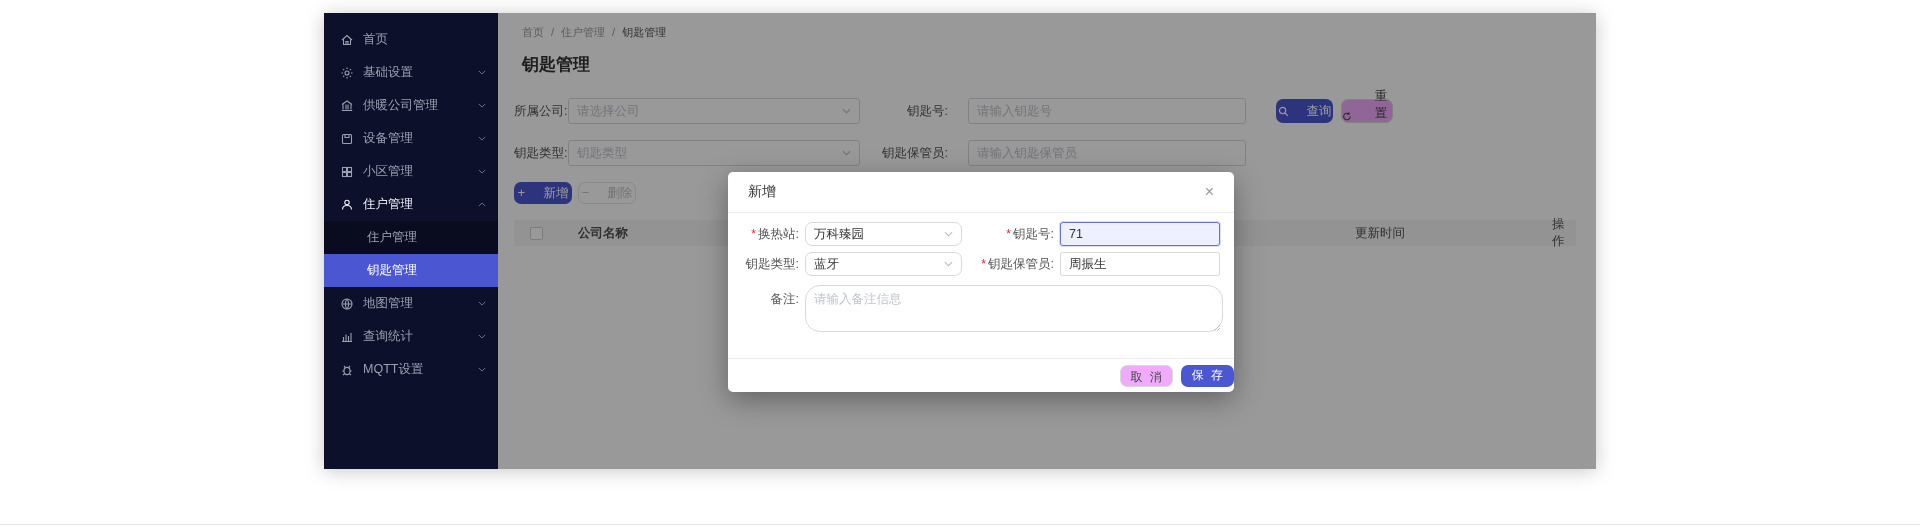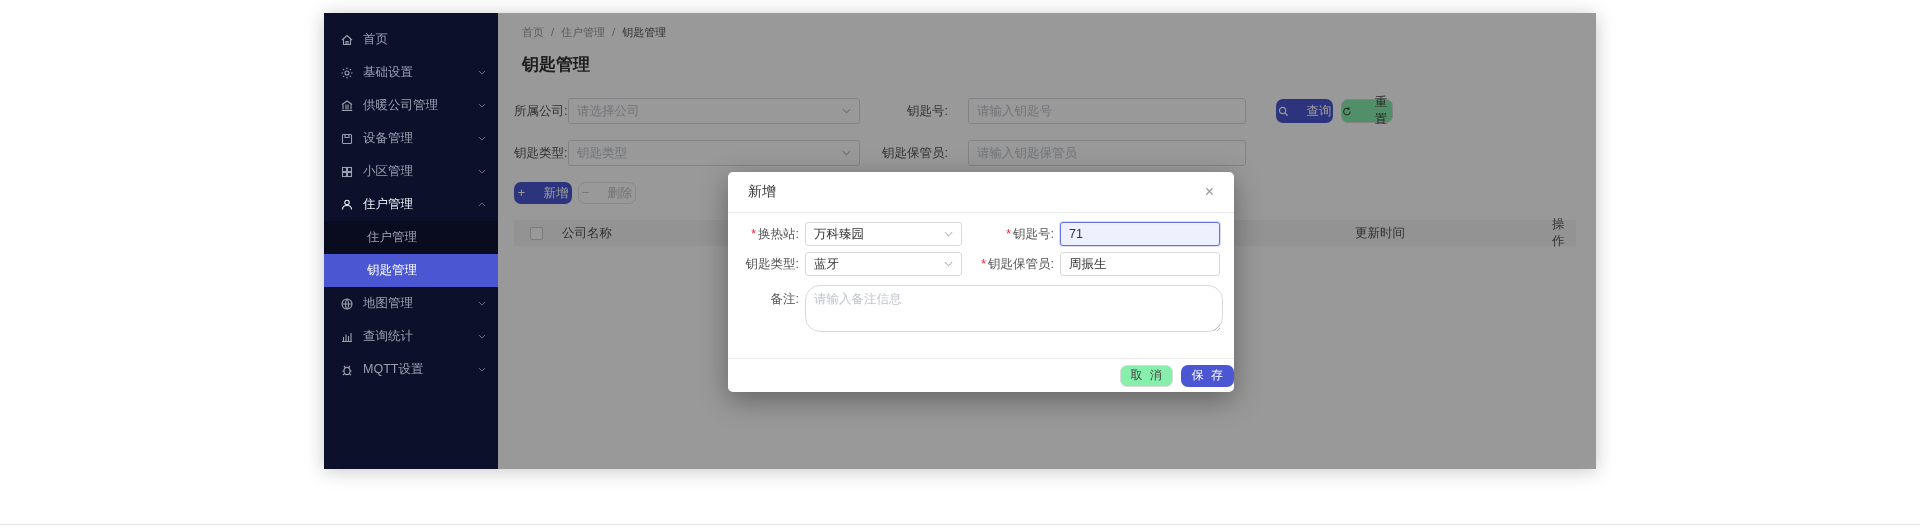--- a/index.html
+++ b/index.html
@@ -45,28 +45,28 @@
   .flabel2 { width:88px; flex:none; text-align:right; font-size:12.5px; color:#555;
              white-space:nowrap; }
   .tbox { height:26px; border:1px solid #d9d9d9; border-radius:3px; background:#fff;
           font-size:12.5px; color:#333; padding:0 8px; outline:none;
           font-family:inherit; }
   .tbox::placeholder { color:#bfc3cc; }
   .selbox { height:26px; border:1px solid #d9d9d9; border-radius:3px; background:#fff;
             display:flex; align-items:center; padding:0 8px; font-size:12.5px;
             color:#bfc3cc; cursor:pointer; }
   .selbox .val { flex:1; }
-  .selbox.filled { color:#333; }
+  .selbox.filled { color:#333;border-radius:7px; }
   .w292 { width:292px; margin-left:2px; }
   .w287 { width:278px; margin-left:20px; }
   .btn { display:inline-flex; align-items:center; justify-content:center; gap:18px;
          border-radius:7px; font-size:12.5px; cursor:pointer; border:1px solid transparent;
          font-family:Liberation Mono, monospace; }
   .btn-primary { background:#4b57d2; color:#fff; }
-  .btn-default { background:#86efac; color:#444; border-color:#d9d9d9; }
+  .btn-default { background:#f0abfc; color:#444; border-color:#d9d9d9;align-items:flex-end; }
   .btn-disabled { background:#fff; color:#c3c3c3; border-color:#e4e4e4; cursor:default; }
   .btn-query { width:57px; height:24px; margin-left:30px; }
   .btn-reset { width:52px; height:24px; margin-left:8px; }
   .btn-ico { width:11px; height:11px; }
   .btn-ico * { fill:none; stroke:currentColor; stroke-width:1.3; }
 
   .toolbar { display:flex; gap:6px; margin-top:12px; }
   .btn-add { width:58px; height:22px; }
   .btn-del { width:58px; height:22px; }
   .pm { font-size:13px; line-height:1; }
@@ -282,21 +282,21 @@
         <button class="btn btn-disabled btn-del">
           <span class="pm">−</span>
           <span>删除</span>
         </button>
       </div>
 
       <div class="table-header">
         <div class="th" style="left:16px;">
             <span class="cbx"></span>
           </div>
-        <div class="th" style="left:48px;">公司名称</div>
+        <div class="th" style="left:64px;font-weight:bold;">公司名称</div>
         <div class="th" style="left:214px;">钥匙号</div>
         <div class="th" style="left:841px;">更新时间</div>
         <div class="th" style="left:1038px;">操作</div>
       </div>
 
     </div>
 
     <div class="mask"></div>
 
     <div class="modal">

